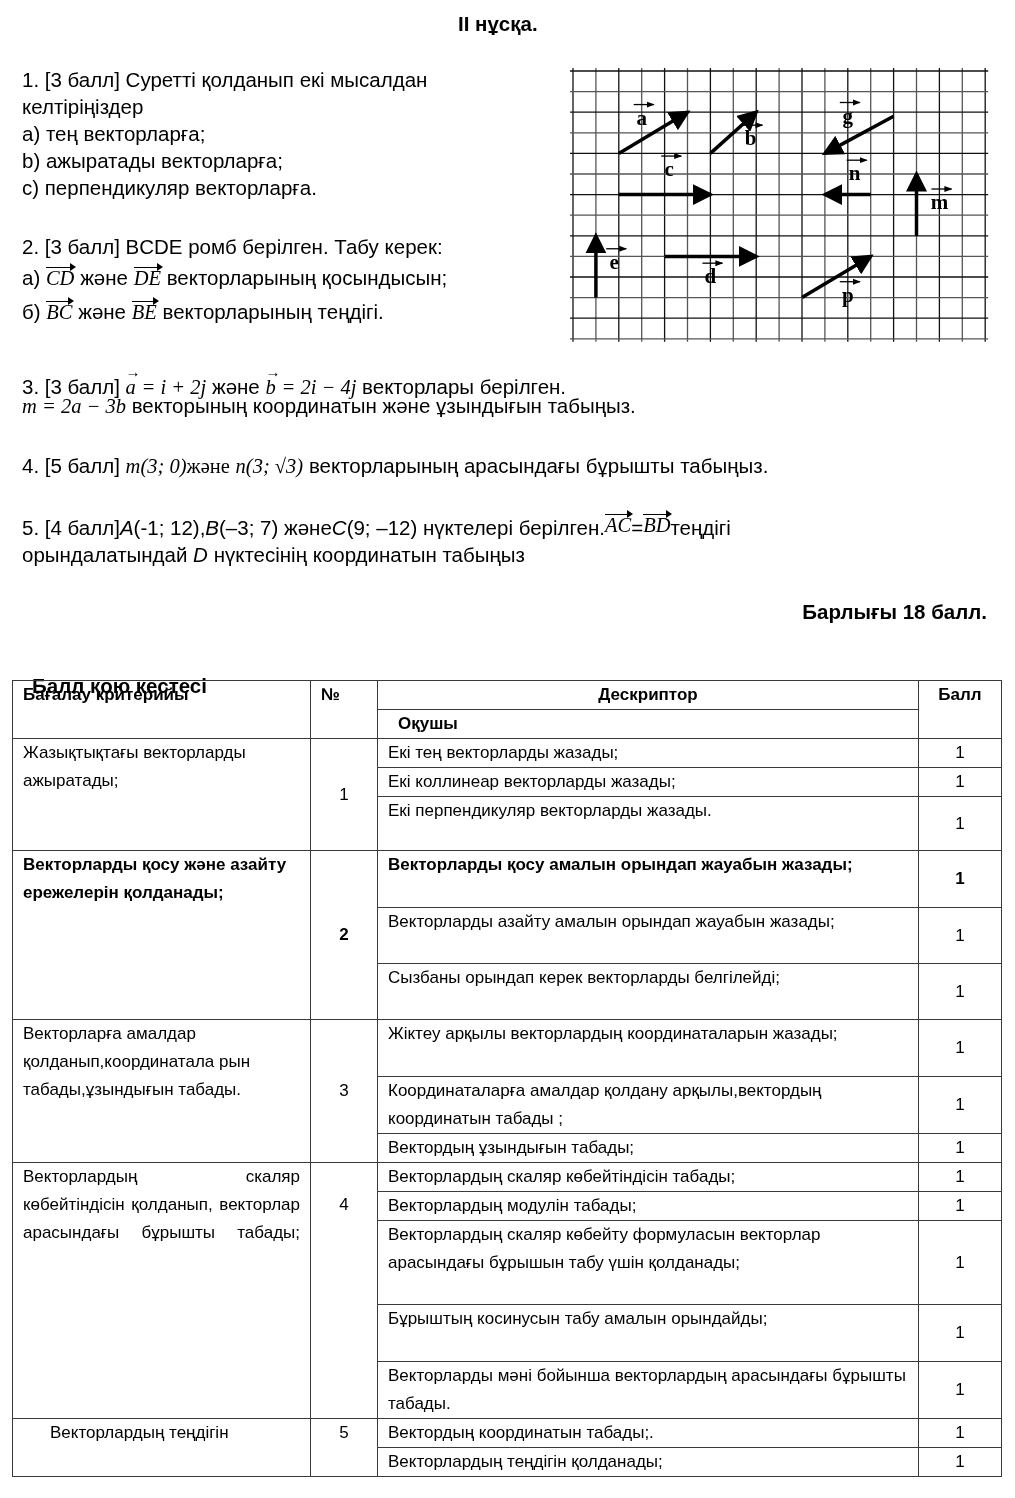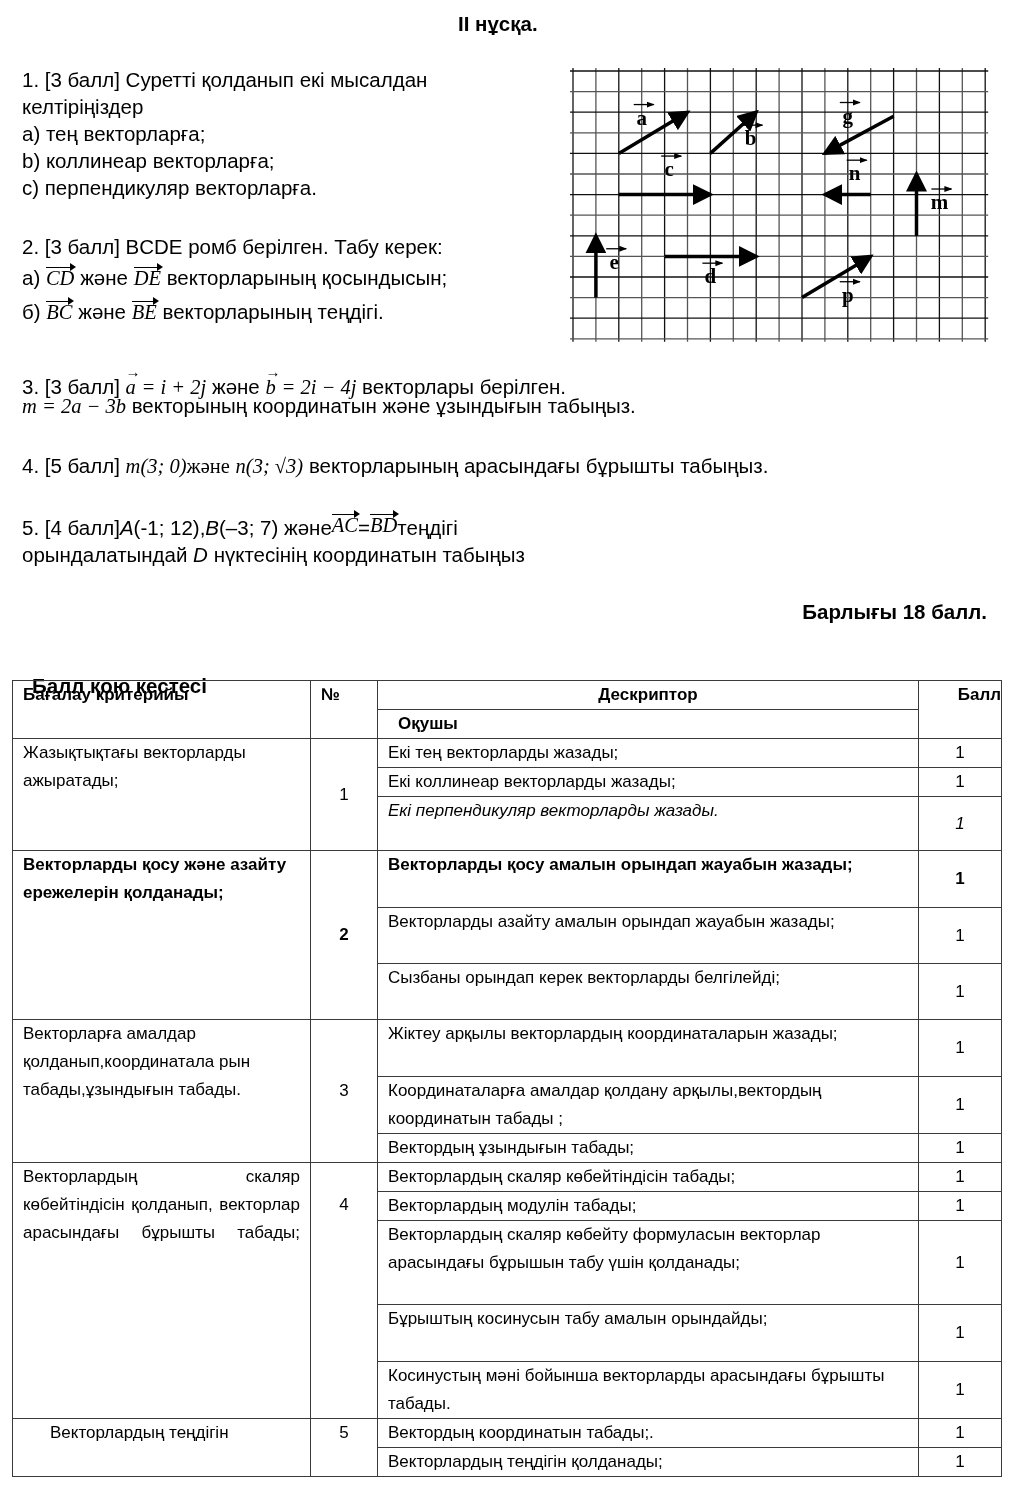--- a/index.html
+++ b/index.html
@@ -22,21 +22,21 @@
 </style>
 </head>
 <body>
 
 <div class="abs bold" style="left:458px; top:10px;">II нұсқа.</div>
 
 <div>
   <div class="abs" style="left:22px; top:66px;">1. [3 балл] Суретті қолданып екі мысалдан</div>
   <div class="abs" style="left:22px; top:93px;">келтіріңіздер</div>
   <div class="abs" style="left:22px; top:120px;">а) тең векторларға;</div>
-  <div class="abs" style="left:22px; top:147px;">b) коллинеар векторларға;</div>
+  <div class="abs" style="left:22px; top:147px;">b) ажыратады векторларға;</div>
   <div class="abs" style="left:22px; top:174px;">с) перпендикуляр векторларға.</div>
 </div>
 
 <svg id="grid-svg" width="440" height="295">
     <defs>
       <marker id="ah" markerWidth="6" markerHeight="6" refX="5" refY="3" orient="auto" markerUnits="strokeWidth">
         <path d="M0,0 L6,3 L0,6 Z" fill="#000"></path>
       </marker>
       <marker id="ahs" markerWidth="8" markerHeight="8" refX="7" refY="4" orient="auto" markerUnits="userSpaceOnUse">
         <path d="M0,1 L8,4 L0,7 Z" fill="#000"></path>
@@ -143,20 +143,21 @@
   <span class="serif">m(3; 0)</span><span class="serif" style="font-style:normal">және</span>
   <span class="serif">n(3; √3)</span>
   <span>векторларының арасындағы бұрышты табыңыз.</span>
 </div>
 
 <div>
   <div class="abs" style="left:22px; top:514px; width:965px; display:flex; justify-content:flex-start;">
     <span>5. [4 балл]</span>
     <span><i>A</i><span>(-1; 12),</span></span>
     <span><i>B</i><span>(–3; 7) және</span></span>
+    <span><i>C</i><span>(9; –12) нүктелері берілген.</span></span>
     <span class="ovl">AC</span>
     <span>=</span>
     <span class="ovl">BD</span>
     <span>теңдігі</span>
   </div>
   <div class="abs" style="left:22px; top:541px;">
     <span>орындалатындай</span>
     <i>D</i>
     <span>нүктесінің координатын табыңыз</span>
   </div>
@@ -171,36 +172,36 @@
     <col style="width:298px">
       <col style="width:67px">
       <col style="width:541px">
       <col style="width:83px">
   </colgroup>
   <tbody id="score-body">
     <tr style="height:28px">
       <td class="hdr" rowspan="2">Бағалау критерийы</td>
       <td class="hdr" rowspan="2" style="padding-left:10px">№</td>
       <td class="hdr" style="text-align:center">Дескриптор</td>
-      <td class="hdr" rowspan="2" style="text-align:right; padding:0">Балл</td>
+      <td class="hdr" rowspan="2" style="text-align:center; padding:0">Балл</td>
     </tr>
     <tr style="height:29px">
       <td class="hdr" style="padding-left:20px">Оқушы</td>
     </tr>
   <tr style="height: 28px;">
         <td rowspan="3">Жазықтықтағы векторларды ажыратады;</td>
         <td rowspan="3" class="num">1</td>
         <td>Екі тең векторларды жазады;</td>
         <td class="pts">1</td>
       </tr>
       <tr style="height: 29px; padding-left: 22px;">
         <td>Екі коллинеар векторларды жазады;</td>
         <td class="pts">1</td>
       </tr>
-      <tr style="height: 54px; font-style: italic;">
+      <tr style="height: 54px;">
         <td>Екі перпендикуляр векторларды жазады.</td>
         <td class="pts">1</td>
       </tr>
       <tr style="height: 57px; font-weight: bold;">
         <td rowspan="3">Векторларды қосу және азайту ережелерін қолданады;</td>
         <td rowspan="3" class="num">2</td>
         <td>Векторларды қосу амалын орындап жауабын жазады;</td>
         <td class="pts">1</td>
       </tr>
       <tr style="height: 56px;">
@@ -237,21 +238,21 @@
       </tr>
       <tr style="height: 84px;">
         <td>Векторлардың скаляр көбейту формуласын векторлар арасындағы бұрышын табу үшін қолданады;</td>
         <td class="pts">1</td>
       </tr>
       <tr style="height: 57px;">
         <td>Бұрыштың косинусын табу амалын орындайды;</td>
         <td class="pts">1</td>
       </tr>
       <tr style="height: 57px;">
-        <td>Косинустың мәні бойынша векторларды арасындағы бұрышты табады.</td>
+        <td>Векторларды мәні бойынша векторлардың арасындағы бұрышты табады.</td>
         <td class="pts">1</td>
       </tr>
       <tr style="height: 29px;">
         <td rowspan="2" style="padding-left: 37px;">Векторлардың теңдігін</td>
         <td rowspan="2" class="num" style="vertical-align: top;">5</td>
         <td>Вектордың координатын табады;.</td>
         <td class="pts">1</td>
       </tr>
       <tr style="height: 29px;">
         <td>Векторлардың теңдігін қолданады;</td>

